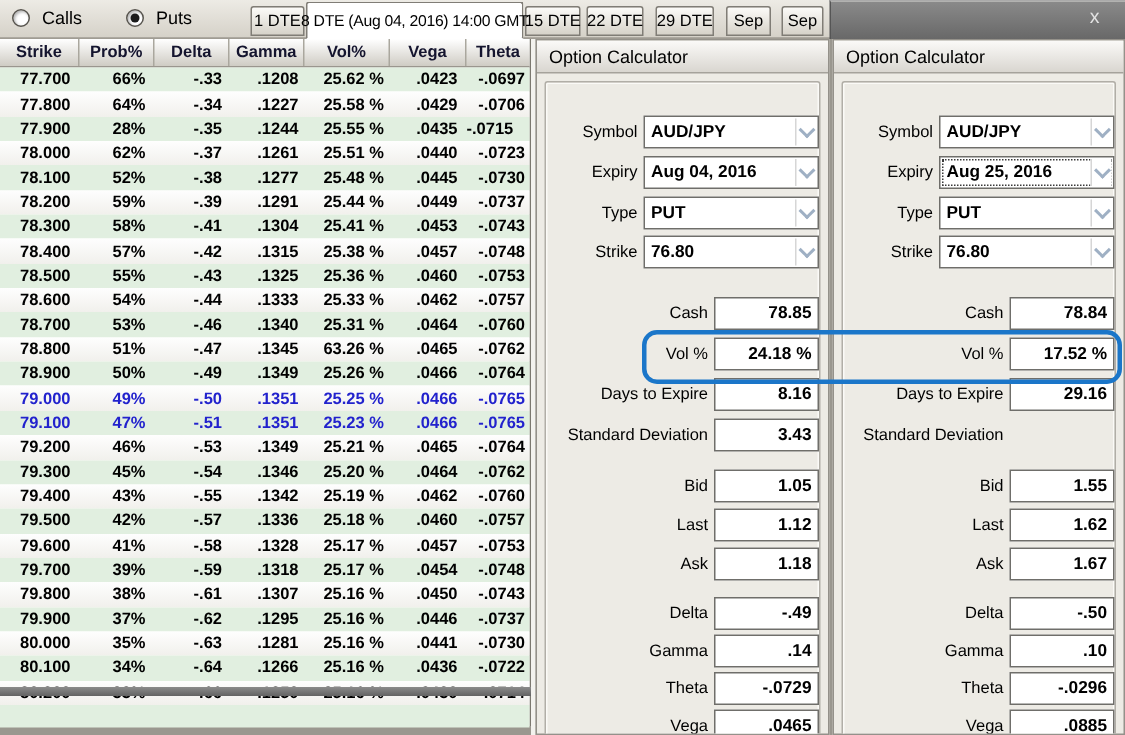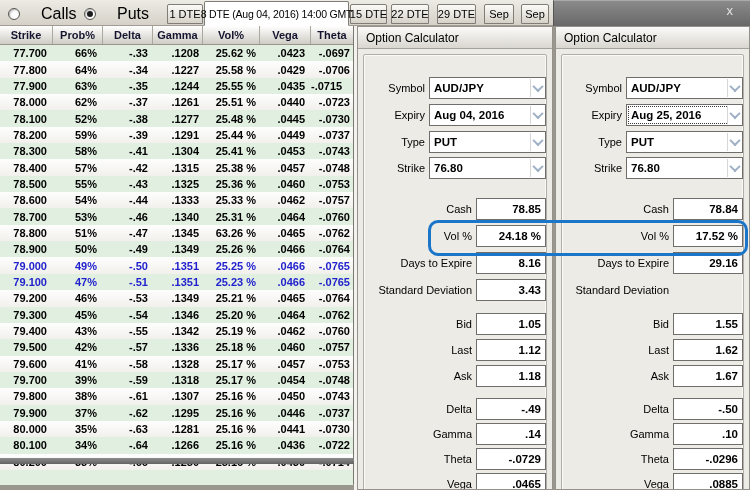--- a/index.html
+++ b/index.html
@@ -4,21 +4,21 @@
 <style>
   html,body{margin:0;padding:0;}
   body{
     width:750px;height:490px;position:relative;overflow:hidden;
     background:#9a978f;font-family:"Liberation Sans", sans-serif;
     -webkit-font-smoothing:antialiased;
   }
   
   .toolbar{position:absolute;left:0;top:0;width:750px;height:26px;
     background:linear-gradient(#edebe5,#d5d1c8);border-bottom:1px solid #a09c93;box-sizing:border-box;}
-  .radio{position:absolute;top:5px;display:flex;align-items:center;gap:21px;font-size:16px;color:#000;cursor:default;justify-content:center;}
+  .radio{position:absolute;top:5px;display:flex;align-items:center;gap:8px;font-size:12px;color:#000;cursor:default;justify-content:center;}
   .rc{width:12px;height:12px;border-radius:50%;background:#fff;border:1px solid #58554f;
     box-shadow:inset 1px 1px 2px rgba(0,0,0,.3);box-sizing:border-box;position:relative;}
   .rc.sel::after{content:"";position:absolute;left:2px;top:2px;width:6px;height:6px;border-radius:50%;background:#1b1b1b;}
   .tab{position:absolute;top:4px;height:20px;box-sizing:border-box;border:1px solid #807d76;
     background:linear-gradient(#fcfbf8,#d6d2c9);border-radius:2px 2px 0 0;
     display:flex;align-items:center;justify-content:center;font-size:11px;color:#000;white-space:nowrap;cursor:default;}
   .tab.active{top:1px;height:25px;background:#fff;font-size:10.5px;letter-spacing:-.2px;z-index:2;border-bottom-color:#fff;}
   .dark-strip{position:absolute;left:553px;top:0;width:197px;height:26px;
     background:linear-gradient(#8a8a8a,#686868);border-top:1px solid #aaa;border-left:1px solid #555;box-sizing:border-box;}
   .close-x{position:absolute;right:17px;top:3px;color:#e3e3e3;font-size:13px;line-height:13px;cursor:default;}
@@ -105,21 +105,21 @@
         <div class="td" style="width: 53px; padding-right: 6px;">77.800</div>
         <div class="td" style="width: 50px; padding-right: 6px;">64%</div>
         <div class="td" style="width: 50px; padding-right: 5px;">-.34</div>
         <div class="td" style="width: 50px; padding-right: 4px;">.1227</div>
         <div class="td" style="width: 57px; padding-right: 4px;">25.58 %</div>
         <div class="td" style="width: 51px; padding-right: 6px;">.0429</div>
         <div class="td" style="width: 42px; padding-right: 3px;">-.0706</div>
       </div>
       <div class="tr green">
         <div class="td" style="width: 53px; padding-right: 6px;">77.900</div>
-        <div class="td" style="width: 50px; padding-right: 6px;">63%</div>
+        <div class="td" style="width: 50px; padding-right: 6px;">28%</div>
         <div class="td" style="width: 50px; padding-right: 5px;">-.35</div>
         <div class="td" style="width: 50px; padding-right: 4px;">.1244</div>
         <div class="td" style="width: 57px; padding-right: 4px;">25.55 %</div>
         <div class="td" style="width: 51px; padding-right: 6px;">.0435</div>
         <div class="td" style="width: 42px; padding-right: 17px;">-.0715</div>
       </div>
       <div class="tr white">
         <div class="td" style="width: 53px; padding-right: 6px;">78.000</div>
         <div class="td" style="width: 50px; padding-right: 6px;">62%</div>
         <div class="td" style="width: 50px; padding-right: 5px;">-.37</div>

